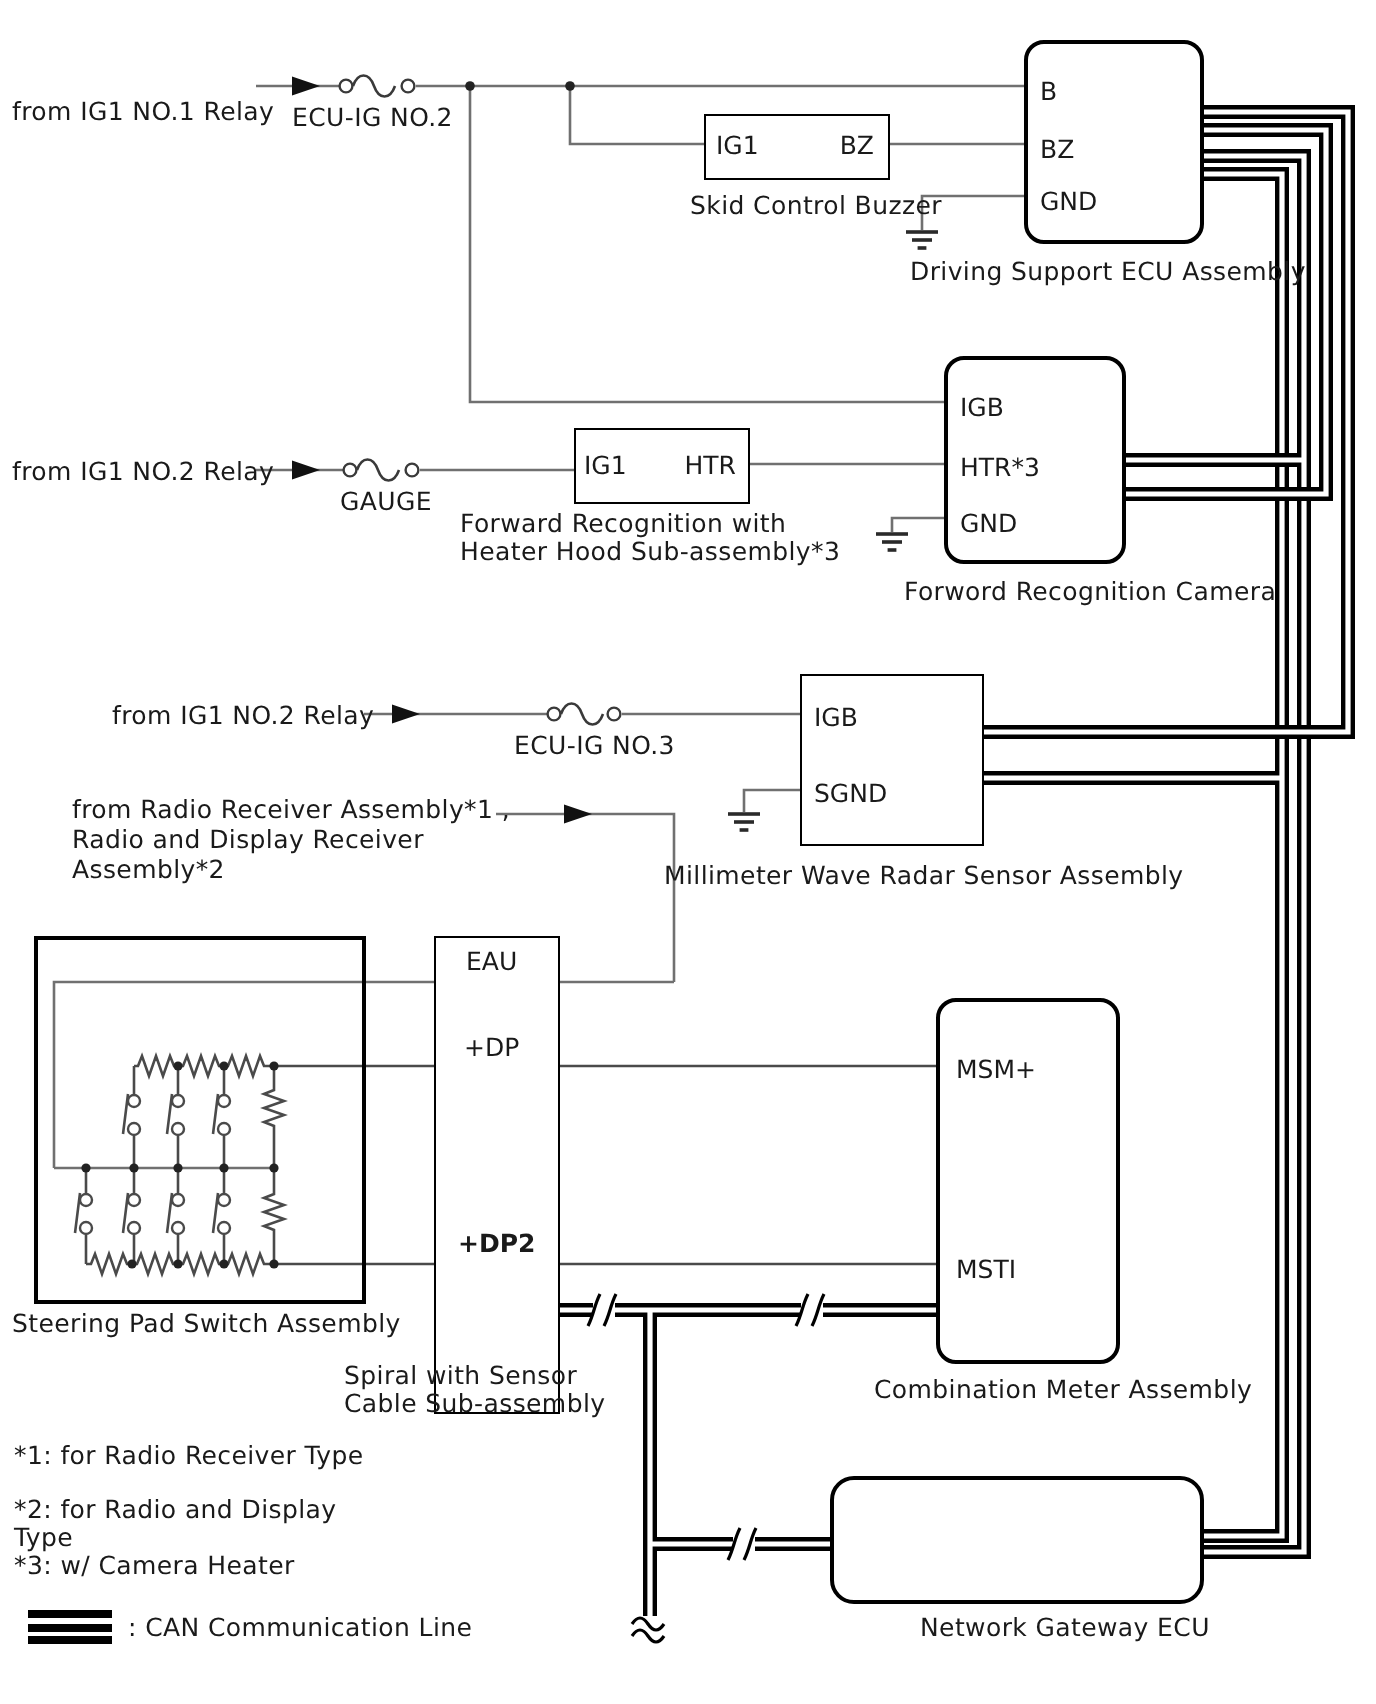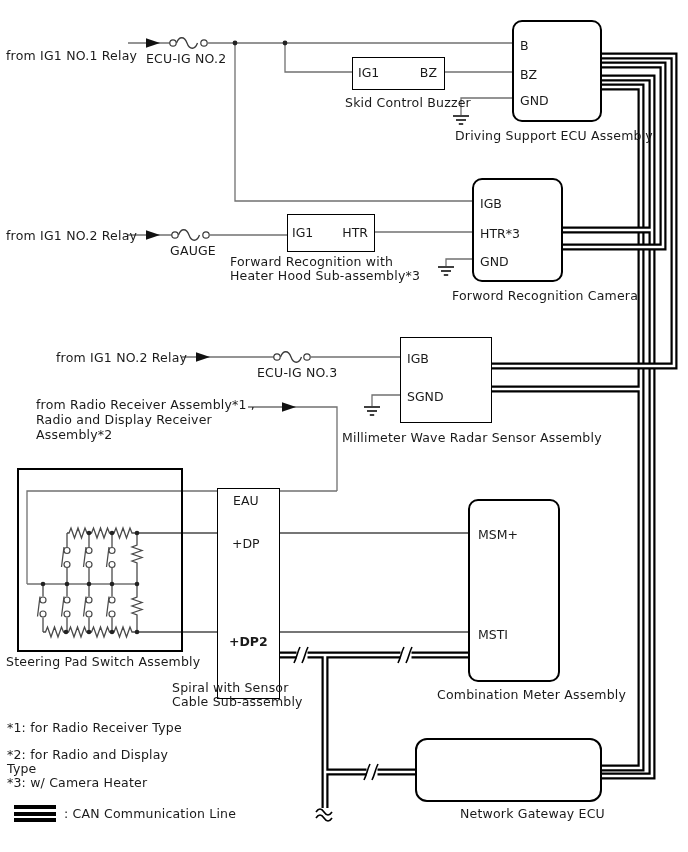--- a/index.html
+++ b/index.html
@@ -213,21 +213,21 @@
     <span class="pin" style="left:6px;top:74px;">GND</span>
   </div>
 
   <div class="box" style="left:400px;top:337px;width:92px;height:86px;border-width:1.8px;">
     <span class="pin" style="left:6px;top:13px;">IGB</span>
     <span class="pin" style="left:6px;top:51px;">SGND</span>
   </div>
 
   <div class="box noFill" style="left:17px;top:468px;width:166px;height:184px;border-width:2.4px;"></div>
 
-  <div class="box" style="left:217px;top:468px;width:63px;height:211px;border-width:1.8px;margin-top:20px;">
+  <div class="box" style="left:217px;top:468px;width:63px;height:239px;border-width:1.8px;">
     <span class="pin" style="left:15px;top:4px;">EAU</span>
     <span class="pin" style="left:14px;top:47px;">+DP</span>
     <span class="pin" style="left:11px;top:145px;font-weight:bold;">+DP2</span>
   </div>
 
   <div class="box round" style="left:468px;top:499px;width:92px;height:183px;">
     <span class="pin" style="left:8px;top:26px;">MSM+</span>
     <span class="pin" style="left:8px;top:126px;">MSTI</span>
   </div>
 
@@ -246,21 +246,21 @@
   <div class="lbl" style="left:36px;top:412px;">Radio and Display Receiver</div>
   <div class="lbl" style="left:36px;top:427px;">Assembly*2</div>
 
   <div class="lbl" style="left:345px;top:95px;">Skid Control Buzzer</div>
   <div class="lbl" style="left:455px;top:128px;">Driving Support ECU Assembly</div>
 
   <div class="lbl" style="left:230px;top:254px;">Forward Recognition with</div>
   <div class="lbl" style="left:230px;top:268px;">Heater Hood Sub-assembly*3</div>
   <div class="lbl" style="left:452px;top:288px;">Forword Recognition Camera</div>
 
-  <div class="lbl" style="left:342px;top:430px;">Millimeter Wave Radar Sensor Assembly</div>
+  <div class="lbl" style="left:332px;top:430px;">Millimeter Wave Radar Sensor Assembly</div>
 
   <div class="lbl" style="left:6px;top:654px;">Steering Pad Switch Assembly</div>
   <div class="lbl" style="left:172px;top:680px;">Spiral with Sensor</div>
   <div class="lbl" style="left:172px;top:694px;">Cable Sub-assembly</div>
 
   <div class="lbl" style="left:437px;top:687px;">Combination Meter Assembly</div>
   <div class="lbl" style="left:460px;top:806px;">Network Gateway ECU</div>
 
   <div class="lbl" style="left:7px;top:720px;">*1: for Radio Receiver Type</div>
   <div class="lbl" style="left:7px;top:747px;">*2: for Radio and Display</div>

